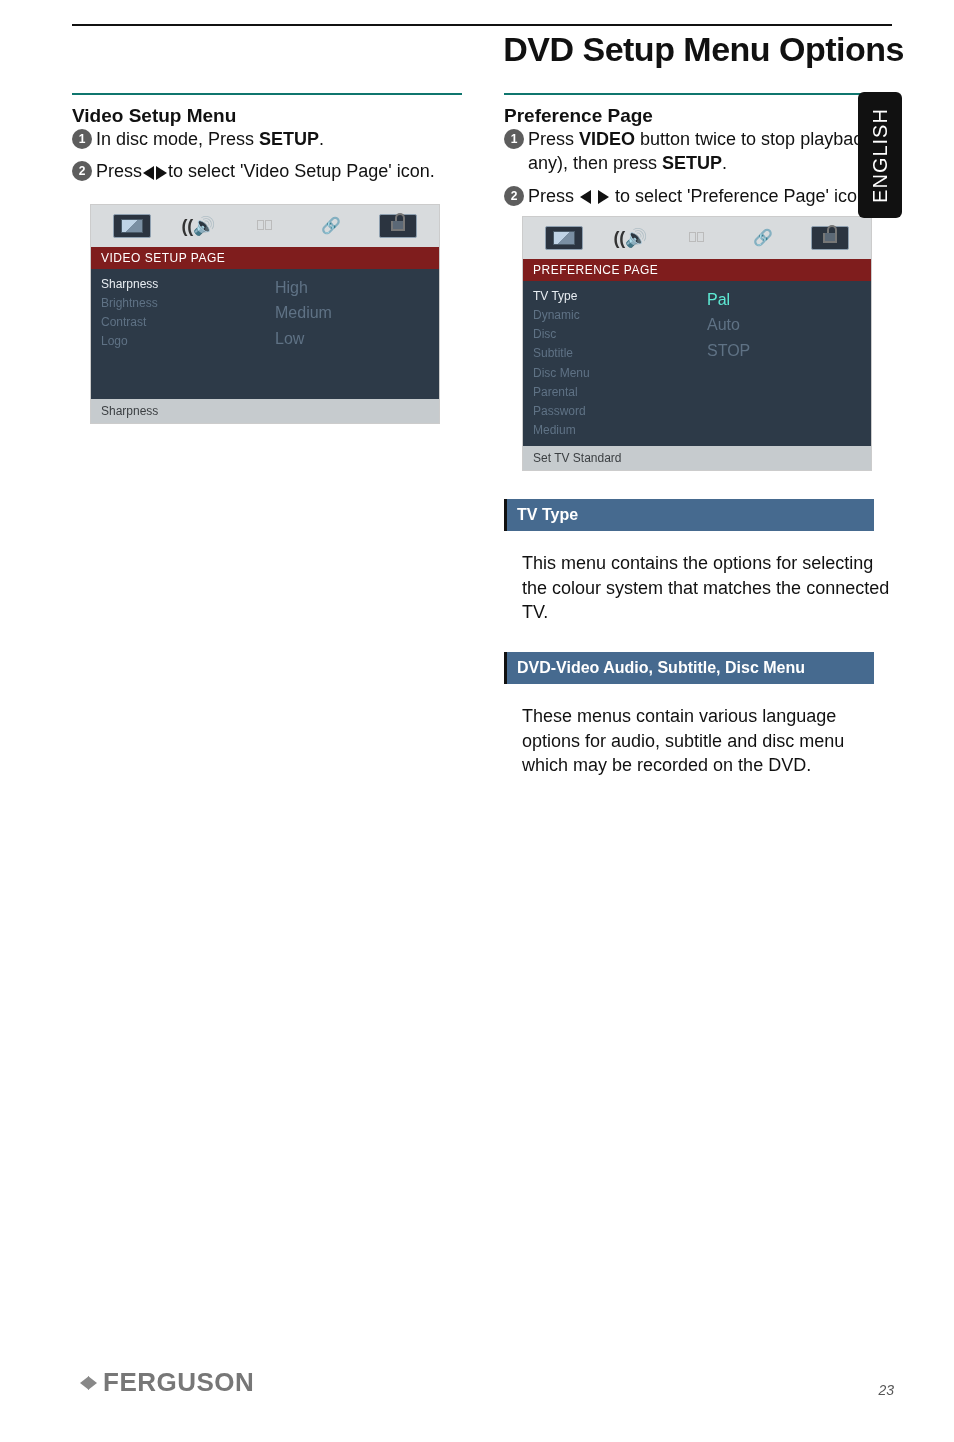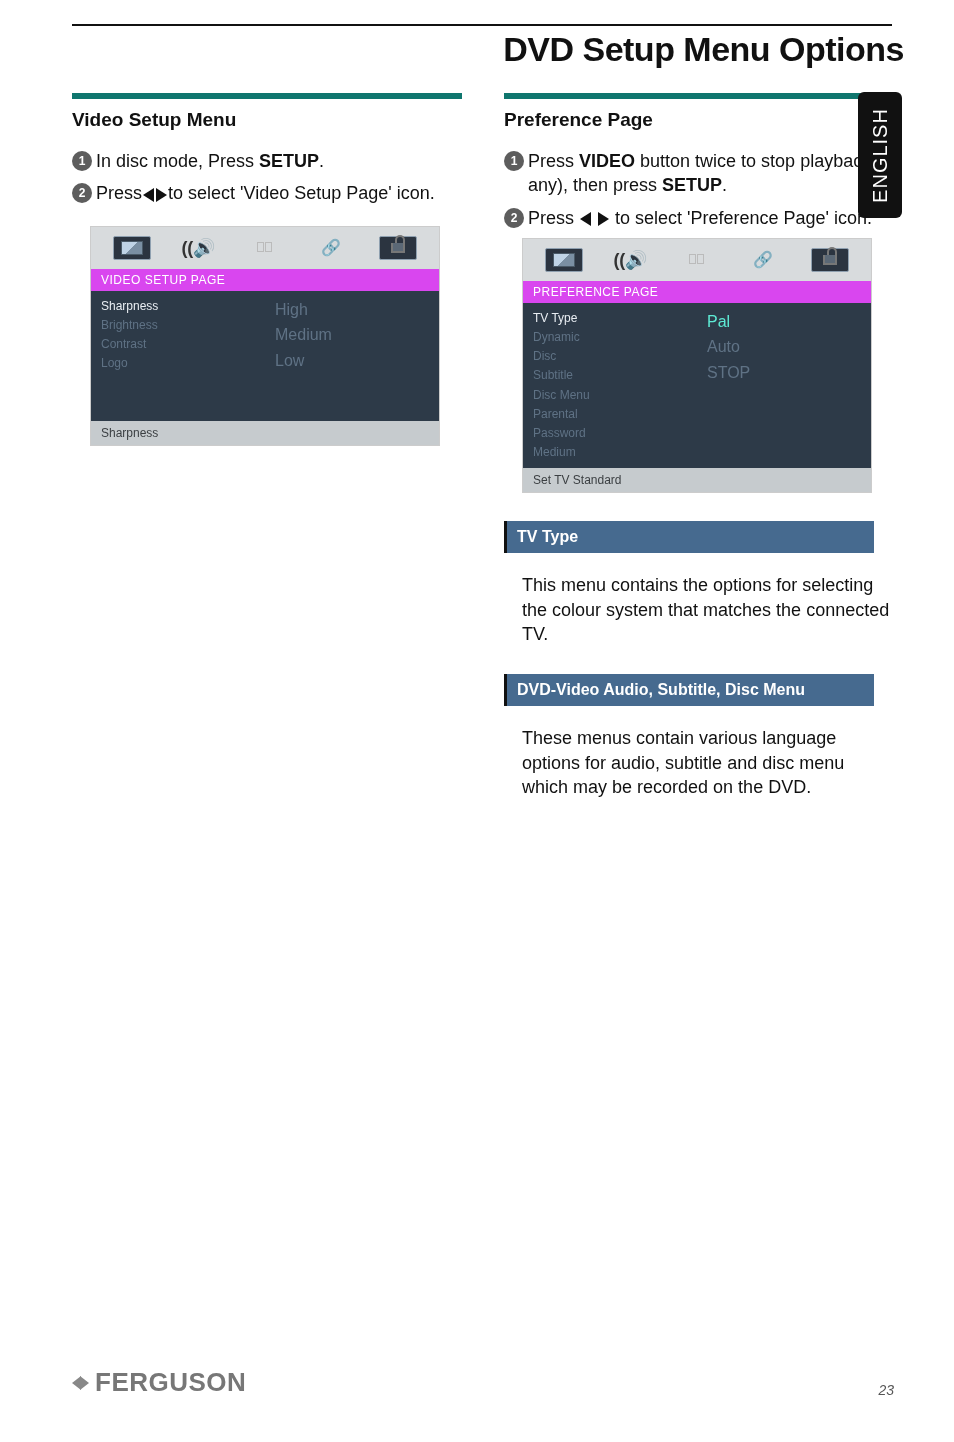--- a/index.html
+++ b/index.html
@@ -5,54 +5,54 @@
   * { box-sizing: border-box; margin: 0; padding: 0; }
   html, body { width: 954px; height: 1442px; background: #fff; font-family: "Segoe UI", "Myriad Pro", Arial, sans-serif; color: #111; position: relative; }
   .page { position: relative; width: 954px; height: 1442px; padding: 24px 50px 22px 72px; }
   .rule-top { border-top: 2px solid #111; width: 820px; margin-bottom: 4px; }
   .page-title-row { display: flex; justify-content: flex-end; }
   .page-title { font-size: 34px; font-weight: 700; letter-spacing: -0.5px; }
   .side-tab { position: absolute; right: 52px; top: 92px; width: 44px; height: 126px; background: #111; border-radius: 6px; display: flex; align-items: center; justify-content: center; }
   .side-tab span { color: #fff; font-weight: 500; font-size: 20px; letter-spacing: 1px; transform: rotate(-90deg); white-space: nowrap; }
   .cols { display: flex; gap: 42px; margin-top: 24px; }
   .col { width: 390px; }
-  .sec-head { font-weight: 700; font-size: 19px; border-top: 6px solid #0f766e; padding-top: 10px; margin-bottom: 18px; }
+  .sec-head { font-weight: 700; font-size: 19px; border-top: 2px solid #0f766e; padding-top: 10px; }
   .step { display: flex; align-items: flex-start; font-size: 18px; line-height: 1.35; margin-bottom: 8px; }
   .step .badge { flex: 0 0 20px; width: 20px; height: 20px; border-radius: 50%; background: #5d5d5d; color: #fff; font-size: 12px; font-weight: 700; display: inline-flex; align-items: center; justify-content: center; margin-right: 4px; margin-top: 2px; }
   .step .txt { flex: 1; }
   .bold { font-weight: 700; }
   .tri { display: inline-block; width: 0; height: 0; vertical-align: middle; }
   .tri.left { border-top: 7px solid transparent; border-bottom: 7px solid transparent; border-right: 11px solid #111; margin: 0 1px; }
   .tri.right { border-top: 7px solid transparent; border-bottom: 7px solid transparent; border-left: 11px solid #111; margin: 0 1px; }
 
   .osd { width: 350px; margin: 20px 0 0 18px; border: 1px solid #ccc; background: #2d3a48; font-family: Arial, sans-serif; font-size: 12px; }
   .osd .icon-row { height: 42px; background: #d8dbdd; display: flex; align-items: center; justify-content: space-around; padding: 0 8px; }
   .osd .iconbox { width: 38px; height: 24px; background: #2b3440; border: 1px solid #8fa0b0; border-radius: 2px; display: flex; align-items: center; justify-content: center; position: relative; }
   .osd .iconbox.plain { background: transparent; border: none; }
-  .osd .title-bar { background: #d946ef; color: #fff; padding: 4px 10px; font-size: 12px; letter-spacing: 0.5px; }
+  .osd .title-bar { background: #7f1d1d; color: #fff; padding: 4px 10px; font-size: 12px; letter-spacing: 0.5px; }
   .osd .body { display: flex; min-height: 130px; }
   .osd .menu-col { width: 50%; padding: 6px 10px; color: #5f7285; font-size: 12px; line-height: 1.6; }
   .osd .menu-col .active { color: #e8edf2; }
   .osd .opt-col { width: 50%; padding: 6px 10px; color: #5f7285; font-size: 16px; line-height: 1.6; }
   .osd .opt-col .active { color: #5eead4; }
   .osd .status-bar { background: #c6cbce; color: #3b3f42; padding: 5px 10px; font-size: 12px; }
 
   
   .ic-pic { width: 22px; height: 14px; background: linear-gradient(135deg,#bfd3e6 50%,#7a8fa3 50%); border:1px solid #4a5a68; }
   .ic-spk { color:#333; font-size:18px; font-weight:bold; }
   .ic-dol { color:#ddd; font-size:8px; text-align:center; line-height:1; }
   .ic-dol .sq { display:inline-block;width:7px;height:10px;border:1px solid #bbb;margin:0 0.5px; }
   .ic-chain { color:#888; font-size:16px; }
   .ic-lock { width:14px;height:10px;border:2px solid #777;border-top:none;position:relative; background:#5b6876; }
   .ic-lock::before { content:""; position:absolute; top:-8px; left:2px; width:6px; height:6px; border:2px solid #777; border-bottom:none; border-radius:6px 6px 0 0; }
 
   .blue-head { background: #466a8f; border-left: 3px solid #111; color: #fff; font-weight: 700; font-size: 16px; padding: 7px 10px; margin: 28px 0 0 0; width: 370px; }
   .para { font-size: 18px; line-height: 1.35; margin: 20px 0 0 18px; width: 370px; }
 
-  .footer { position: absolute; left: 72px; right: 60px; bottom: 44px; display: flex; justify-content: space-between; align-items: flex-end; }
+  .footer { position: absolute; left: 80px; right: 60px; bottom: 44px; display: flex; justify-content: space-between; align-items: flex-end; }
   .brand { display: flex; align-items: center; gap: 2px; }
   .brand .logo { font-size: 22px; font-weight: 700; display:inline-flex; align-items:center; }
   .brand .trimark { display:inline-block; width:0;height:0;border-top:7px solid transparent;border-bottom:7px solid transparent;border-right:9px solid #888;margin-right:-1px; }
   .brand .trimark2 { display:inline-block; width:0;height:0;border-top:7px solid transparent;border-bottom:7px solid transparent;border-left:9px solid #888;margin-right:4px; }
   .brand .name { font-size: 26px; font-weight: 700; letter-spacing: 0.5px; color: #777; }
   .pgnum { font-size: 14px; font-style: italic; color: #555; }
 </style>
 </head>
 <body>
 

